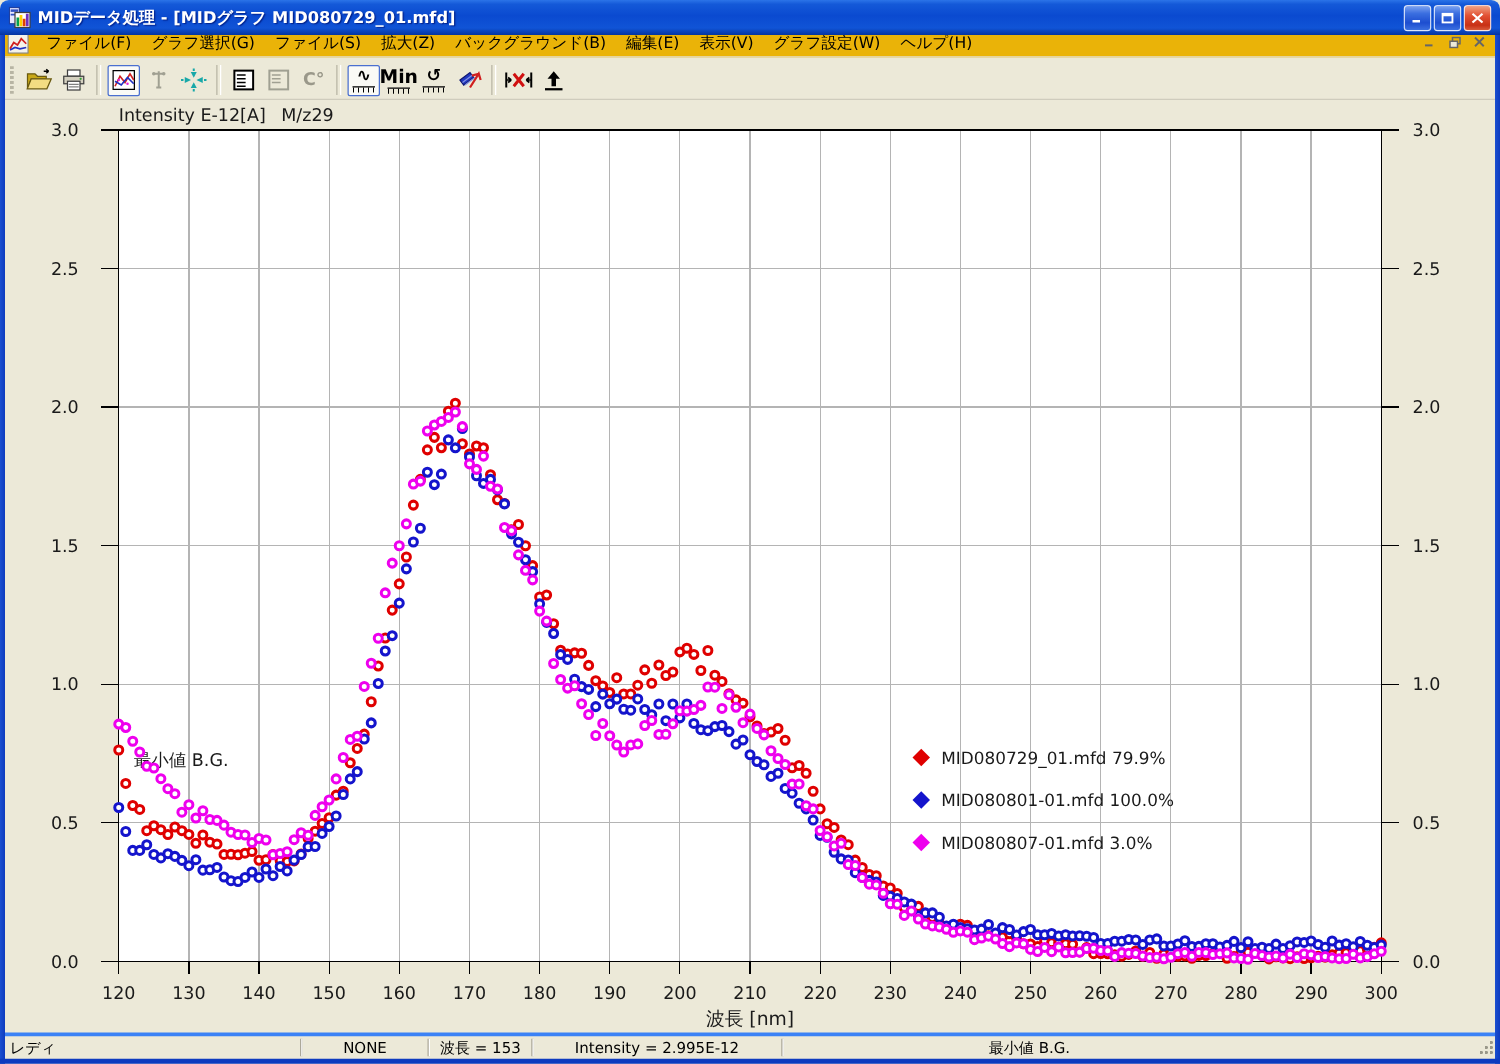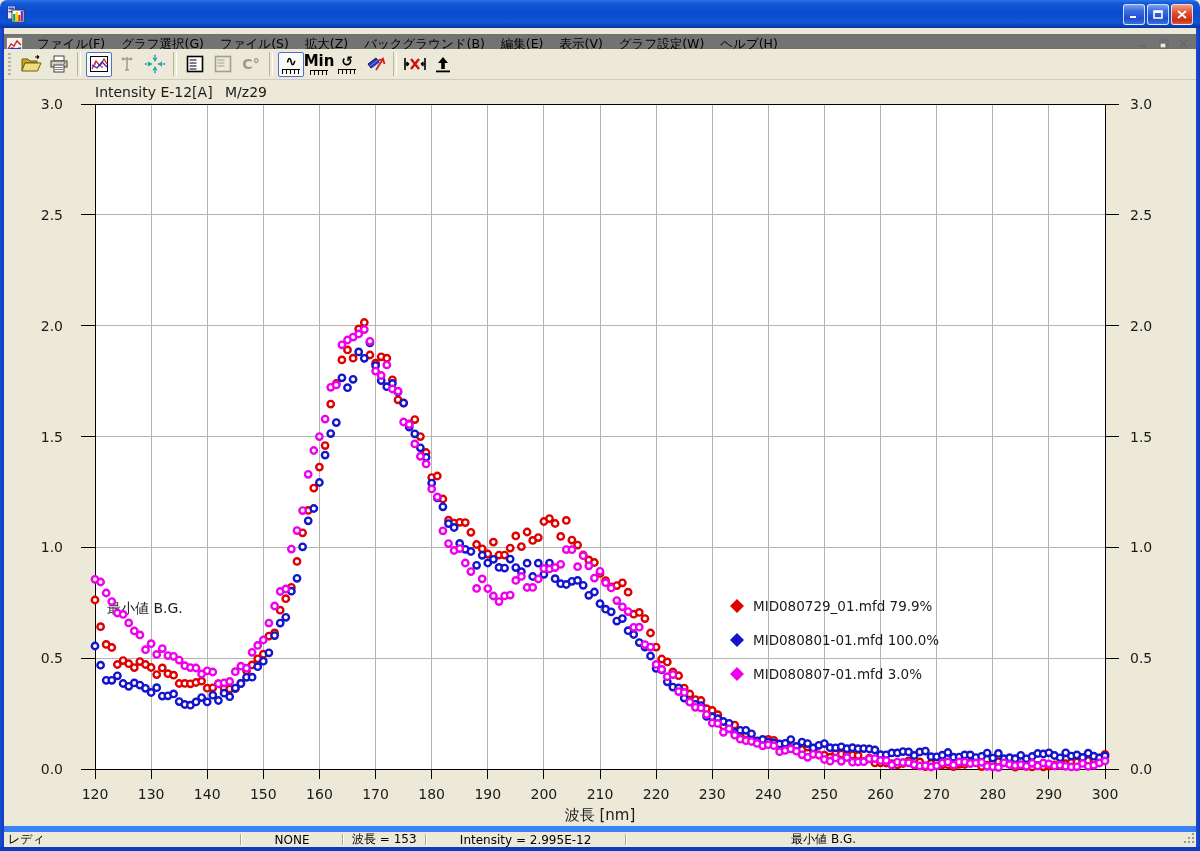--- a/index.html
+++ b/index.html
@@ -32,22 +32,22 @@
     width:22px;height:21px;border-radius:3px;border:1px solid rgba(255,255,255,.75);
     display:flex;align-items:center;justify-content:center;
     color:#fff;font-size:11px;font-weight:bold;line-height:1;cursor:default;
     background:linear-gradient(180deg,#7ba1f0 0%,#3b6fe0 30%,#1d4ed0 70%,#3b6fe0 100%);
     box-sizing:border-box;padding:0;
   }
   .cap-btn.close{background:linear-gradient(180deg,#f0a080 0%,#e25033 40%,#c83015 80%,#d85a3a 100%);}
   .cap-btn svg{display:block}
   
   .menubar{
-    position:absolute;left:0;top:34px;width:1200px;height:21px;
-    background:#737373;display:flex;align-items:center;z-index:30;
+    position:absolute;left:0;top:24px;width:1200px;height:21px;
+    background:#eab308;display:flex;align-items:center;z-index:30;
     border-bottom:1px solid #e4e0cf;
   }
   .menubar .mdi-icon{width:17px;height:16px;margin:0 6px 0 6px;flex:0 0 auto;}
   .menu-item{padding:2px 8px 3px 8px;font-size:12.5px;white-space:nowrap;cursor:default;}
   .mdi-buttons{position:absolute;right:8px;top:2px;display:flex;gap:3px;}
   .mdi-btn{width:17px;height:15px;display:flex;align-items:center;justify-content:center;color:#555;}
   .mdi-btn svg{display:block}
   
   .toolbar{
     position:absolute;left:0;top:49px;width:1200px;height:31px;
@@ -68,21 +68,21 @@
   .tb .ruler{width:18px;height:4px;border-top:1.5px solid #000;margin-top:1px;
     background:repeating-linear-gradient(90deg,#000 0 1px,transparent 1px 4px);}
   .tb-sep{width:2px;height:24px;margin:0 4px;border-left:1px solid #b8b5a4;border-right:1px solid #fff;}
   
   .client{position:absolute;left:0;top:80px;width:1200px;height:746px;background:#ece9d8;z-index:10;}
   #chart-svg{position:absolute;left:0;top:0;}
   
   .statusbar{
     position:absolute;left:0;top:826px;width:1200px;height:21px;background:#ece9d8;
     display:flex;align-items:stretch;z-index:30;font-size:12px;
-    border-top:6px solid #3b82f6;box-sizing:border-box;
+    border-top:3px solid #3b82f6;box-sizing:border-box;
   }
   .sb-panel{display:flex;align-items:center;padding:0 8px;white-space:nowrap;box-sizing:border-box;}
   .sb-sep{width:1px;background:#aca899;margin:2px 0;border-right:1px solid #fff;}
   .sb-ready{flex:0 0 240px;}
   .sb-none{flex:0 0 100px;justify-content:center;text-align:right;}
   .sb-wl{flex:0 0 80px;justify-content:center;}
   .sb-int{flex:0 0 198px;justify-content:center;}
   .sb-min{flex:0 0 394px;justify-content:center;}
   .sb-fill{flex:1 1 auto;position:relative;}
   .sb-grip{position:absolute;right:5px;bottom:3px;width:12px;height:12px;
@@ -101,20 +101,21 @@
   <svg class="app-icon" viewBox="0 0 18 18">
     <rect x="0.5" y="1" width="8" height="13" fill="#e8e8ff" stroke="#2040a0"></rect>
     <rect x="1.5" y="2.5" width="6" height="2" fill="#3050c0"></rect>
     <rect x="1.5" y="6" width="6" height="1.4" fill="#3050c0"></rect>
     <rect x="5" y="5" width="12" height="12" fill="#fff" stroke="#404040"></rect>
     <rect x="6.2" y="9" width="2.2" height="7" fill="#00a050"></rect>
     <rect x="8.7" y="7" width="2.2" height="9" fill="#ffd000"></rect>
     <rect x="11.2" y="10" width="2.2" height="6" fill="#e04000"></rect>
     <rect x="13.7" y="6" width="2.2" height="10" fill="#7030c0"></rect>
   </svg>
+  <span class="title-text">MIDデータ処理 - [MIDグラフ MID080729_01.mfd]</span>
   <div class="caption-buttons">
     <button class="cap-btn">
       <svg width="10" height="9" viewBox="0 0 10 9">
           <rect x="1" y="6" width="6" height="2" fill="#fff"></rect>
         </svg>
     </button>
     <button class="cap-btn">
       <svg width="10" height="9" viewBox="0 0 10 9">
           <rect x="1" y="1" width="8" height="7" fill="none" stroke="#fff" stroke-width="1.6"></rect>
           <rect x="1" y="1" width="8" height="2" fill="#fff"></rect>

